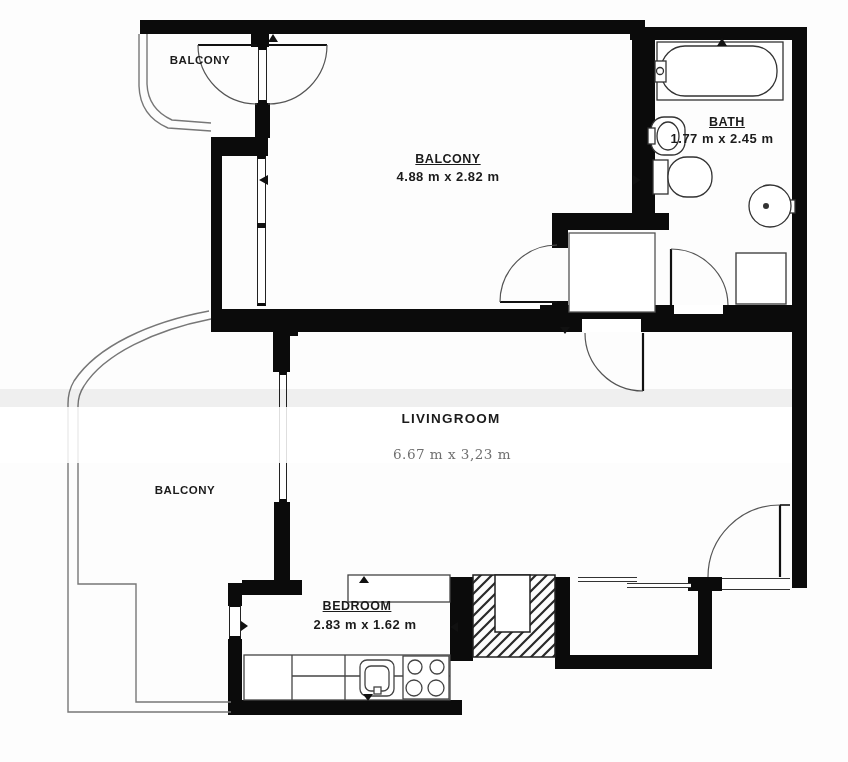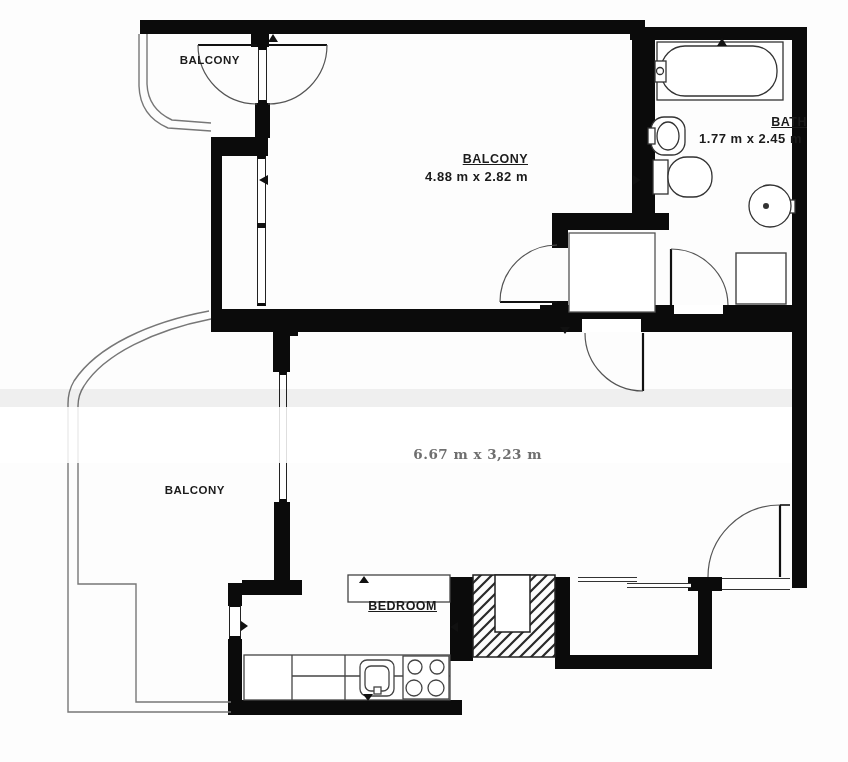--- a/index.html
+++ b/index.html
@@ -8,26 +8,26 @@
   .wall{position:absolute;background:#0b0b0b;}
   .open{position:absolute;background:#ffffff;}
   .win-v{position:absolute;background:#fff;border-left:1.5px solid #222;border-right:1.5px solid #222;
          border-top:3px solid #0b0b0b;border-bottom:3px solid #0b0b0b;box-sizing:border-box;}
   .tick{position:absolute;background:#111;}
   .sline{position:absolute;background:#fff;border-top:1.4px solid #333;border-bottom:1.4px solid #333;height:3px;}
   .thresh{position:absolute;background:#fff;border-top:1.4px solid #333;border-bottom:1.4px solid #333;}
   svg{position:absolute;left:0;top:0;}
   .band-gray{position:absolute;left:0;top:389px;width:792px;height:18px;background:rgba(0,0,0,0.055);}
   .band-white{position:absolute;left:0;top:407px;width:792px;height:56px;background:rgba(255,255,255,0.85);}
-  .lbl{position:absolute;text-align:right;color:#1b1b1b;font-weight:bold;letter-spacing:.5px;z-index:6;}
+  .lbl{position:absolute;text-align:center;color:#1b1b1b;font-weight:bold;letter-spacing:.5px;z-index:6;}
   .lbl.small{font-size:11.5px;}
   .lbl.med{font-size:12.5px;text-decoration:underline;}
   .lbl.dim{font-size:13px;}
   .lbl.lr{font-size:13.5px;letter-spacing:1.2px;}
-  .lbl.lrdim{font-family:"DejaVu Serif", serif;color:#6f6f6f;font-weight:bold;font-size:13.5px;letter-spacing:.5px;}
+  .lbl.lrdim{font-family:"DejaVu Serif", serif;color:#6f6f6f;font-weight:normal;font-size:13.5px;letter-spacing:.5px;}
   .z1{z-index:1}.z2{z-index:2}.z4{z-index:4}
 </style>
 </head>
 <body>
 
 <div id="plan">
 
   <div class="wall z1" style="left:140px;top:20px;width:505px;height:14px"></div>
   <div class="wall z1" style="left:630px;top:27px;width:177px;height:13px"></div>
   <div class="wall z1" style="left:792px;top:36px;width:15px;height:552px"></div>
@@ -173,19 +173,21 @@
   <div class="band-white z4"></div>
 
   <div class="lbl small" style="left:160px;top:54px;width:80px">BALCONY</div>
 
   <div class="lbl med" style="left:368px;top:152px;width:160px">BALCONY</div>
   <div class="lbl dim" style="left:368px;top:169px;width:160px">4.88 m x 2.82 m</div>
 
   <div class="lbl med" style="left:647px;top:115px;width:160px">BATH</div>
   <div class="lbl dim" style="left:642px;top:131px;width:160px">1.77 m x 2.45 m</div>
 
+  <div class="lbl lr" style="left:361px;top:411px;width:180px">LIVINGROOM</div>
   <div class="lbl lrdim" style="left:362px;top:446px;width:180px">6.67 m x 3,23 m</div>
 
   <div class="lbl small" style="left:145px;top:484px;width:80px">BALCONY</div>
 
   <div class="lbl med" style="left:277px;top:599px;width:160px">BEDROOM</div>
+  <div class="lbl dim" style="left:275px;top:617px;width:180px">2.83 m x 1.62 m</div>
 
 </div>
 
 </body></html>

